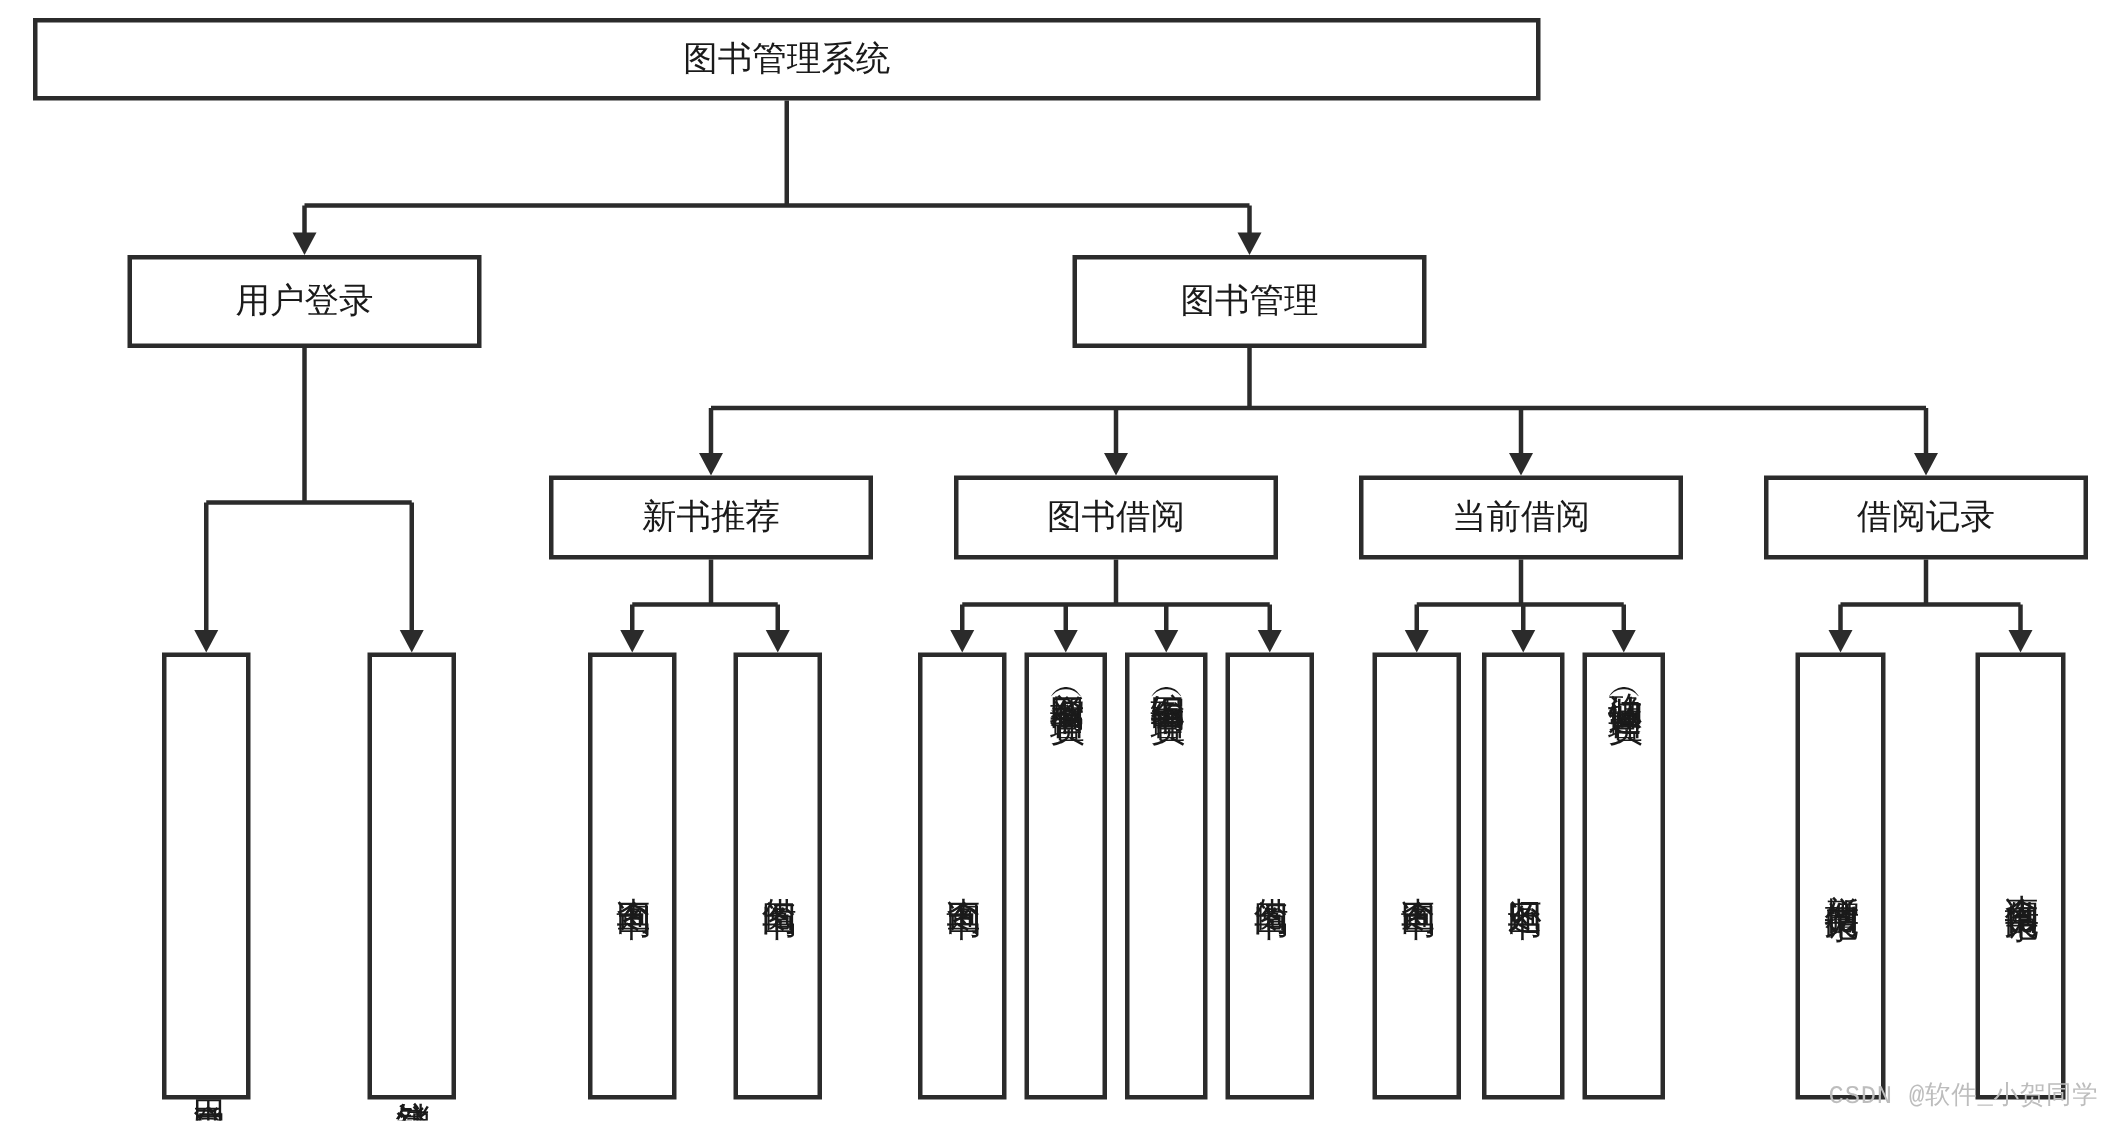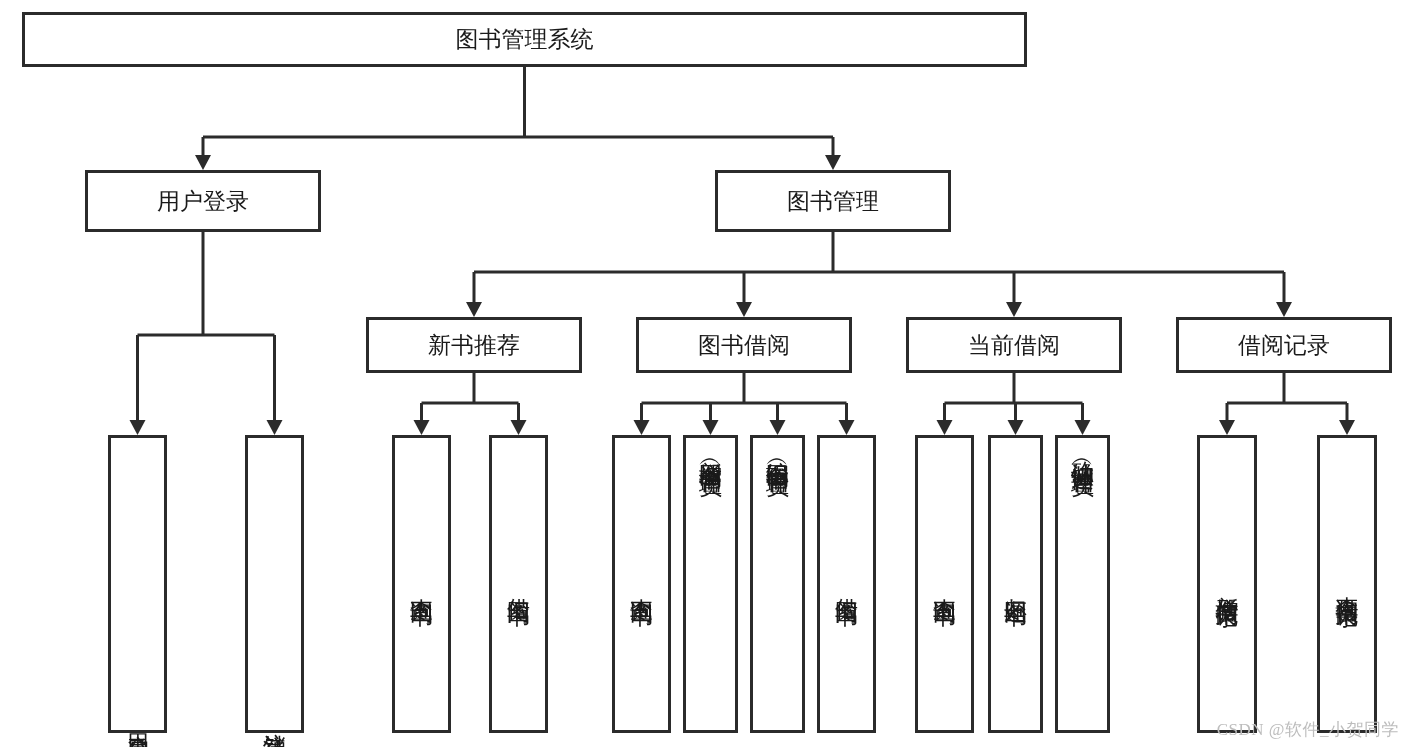--- a/index.html
+++ b/index.html
@@ -64,21 +64,21 @@
     line-height: 1.18;
     letter-spacing: 2px;
     color: #1a1a1a;
     white-space: nowrap;
     text-align: center;
   }
   .watermark {
     position: absolute;
     right: 10px;
     bottom: 6px;
-    font-family: Liberation Serif, serif;
+    font-family: Liberation Mono, monospace;
     font-size: 17px;
     color: #bdbdbd;
     white-space: nowrap;
     letter-spacing: 0.5px;
   }
 </style>
 </head>
 <body>
 
 <div id="diagram-root">

